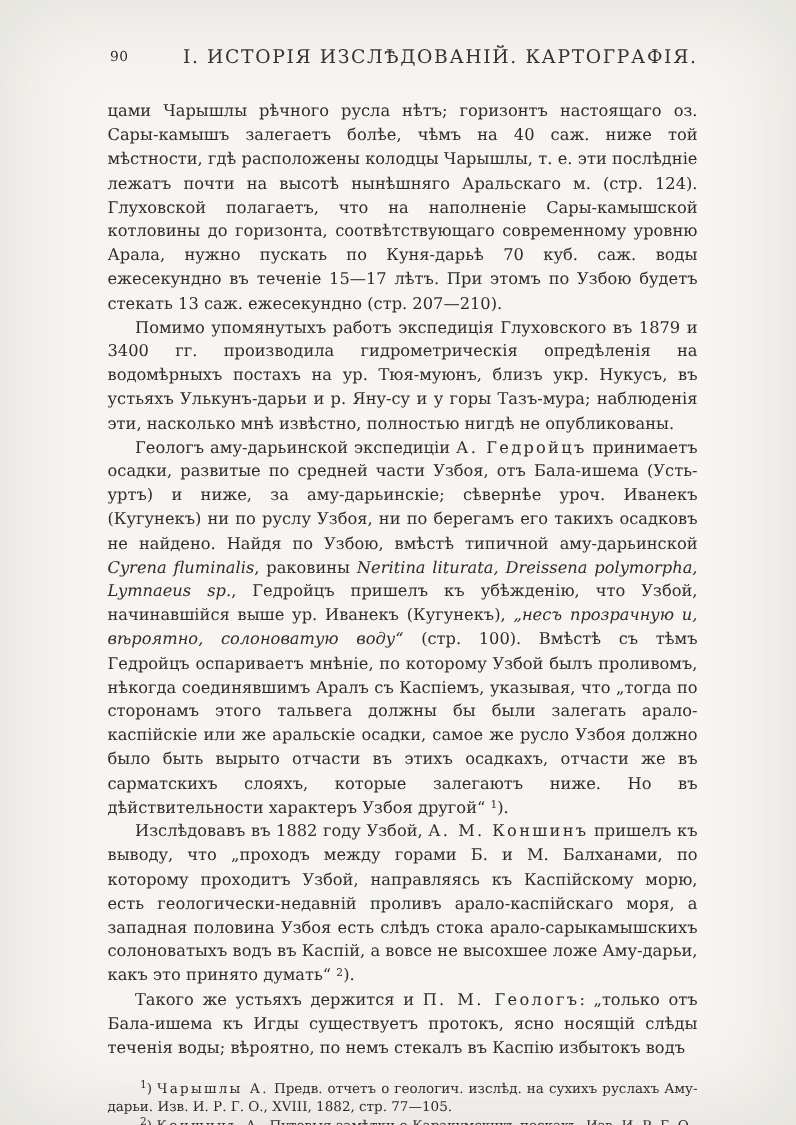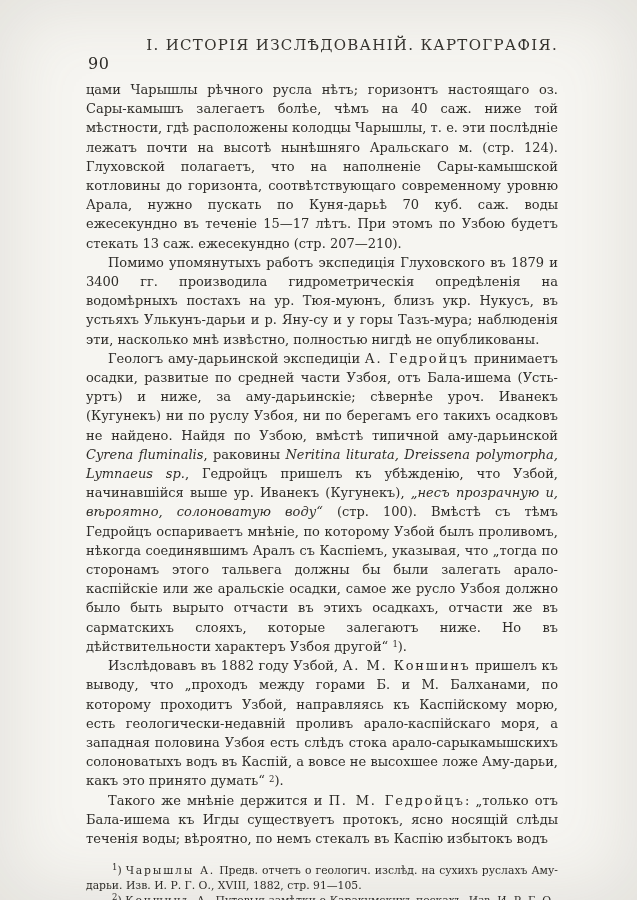--- a/index.html
+++ b/index.html
@@ -29,22 +29,22 @@
     width: 472px;
   }
   .header {
     position: relative;
     height: 16px;
     margin-bottom: 28px;
   }
   .pagenum {
     position: absolute;
     left: 2px;
-    top: 18px;
-    font-size: 16px;
+    top: 3px;
+    font-size: 11px;
     letter-spacing: 0.5px;
   }
   .running-title {
     text-align: right;
     font-size: 15px;
     letter-spacing: 1.3px;
     padding-left: 10px;
     white-space: nowrap;
     color: #35332e;
   }
@@ -89,20 +89,20 @@
   <div class="content">
     <div class="header">
       <span class="pagenum">90</span>
       <div class="running-title">I. ИСТОРІЯ ИЗСЛѢДОВАНІЙ. КАРТОГРАФІЯ.</div>
     </div>
     <div class="bodytext">
         <p class="para noindent"><span>цами Чарышлы рѣчного русла нѣтъ; горизонтъ настоящаго оз. Сары-камышъ залегаетъ болѣе, чѣмъ на 40 саж. ниже той мѣстности, гдѣ расположены колодцы Чарышлы, т. е. эти послѣдніе лежатъ почти на высотѣ нынѣшняго Аральскаго м. (стр. 124). Глуховской полагаетъ, что на наполненіе Сары-камышской котловины до горизонта, соотвѣтствующаго современному уровню Арала, нужно пускать по Куня-дарьѣ 70 куб. саж. воды ежесекундно въ теченіе 15—17 лѣтъ. При этомъ по Узбою будетъ стекать 13 саж. ежесекундно (стр. 207—210).</span></p>
         <p class="para"><span>Помимо упомянутыхъ работъ экспедиція Глуховского въ 1879 и 3400 гг. производила гидрометрическія опредѣленія на водомѣрныхъ постахъ на ур. Тюя-муюнъ, близъ укр. Нукусъ, въ устьяхъ Улькунъ-дарьи и р. Яну-су и у горы Тазъ-мура; наблюденія эти, насколько мнѣ извѣстно, полностью нигдѣ не опубликованы.</span></p>
         <p class="para"><span>Геологъ аму-дарьинской экспедиціи </span><span class="sp">А. Гедройцъ</span><span> принимаетъ осадки, развитые по средней части Узбоя, отъ Бала-ишема (Усть-уртъ) и ниже, за аму-дарьинскіе; сѣвернѣе уроч. Иванекъ (Кугунекъ) ни по руслу Узбоя, ни по берегамъ его такихъ осадковъ не найдено. Найдя по Узбою, вмѣстѣ типичной аму-дарьинской </span><i>Cyrena fluminalis</i><span>, раковины </span><i>Neritina liturata, Dreissena polymorpha, Lymnaeus sp.</i><span>, Гедройцъ пришелъ къ убѣжденію, что Узбой, начинавшійся выше ур. Иванекъ (Кугунекъ), </span><i>„несъ прозрачную и, вѣроятно, солоноватую воду“</i><span> (стр. 100). Вмѣстѣ съ тѣмъ Гедройцъ оспариваетъ мнѣніе, по которому Узбой былъ проливомъ, нѣкогда соединявшимъ Аралъ съ Каспіемъ, указывая, что „тогда по сторонамъ этого тальвега должны бы были залегать арало-каспійскіе или же аральскіе осадки, самое же русло Узбоя должно было быть вырыто отчасти въ этихъ осадкахъ, отчасти же въ сарматскихъ слояхъ, которые залегаютъ ниже. Но въ дѣйствительности характеръ Узбоя другой“ </span><sup class="mark">1</sup><span>).</span></p>
         <p class="para"><span>Изслѣдовавъ въ 1882 году Узбой, </span><span class="sp">А. М. Коншинъ</span><span> пришелъ къ выводу, что „проходъ между горами Б. и М. Балханами, по которому проходитъ Узбой, направляясь къ Каспійскому морю, есть геологически-недавній проливъ арало-каспійскаго моря, а западная половина Узбоя есть слѣдъ стока арало-сарыкамышскихъ солоноватыхъ водъ въ Каспій, а вовсе не высохшее ложе Аму-дарьи, какъ это принято думать“ </span><sup class="mark">2</sup><span>).</span></p>
-        <p class="para"><span>Такого же мнѣніе держится и </span><span class="sp">П. М. Гедройцъ</span><span>: „только отъ Бала-ишема къ Игды существуетъ протокъ, ясно носящій слѣды теченія воды; вѣроятно, по немъ стекалъ въ Каспію избытокъ водъ</span></p>
+        <p class="para"><span>Такого же устьяхъ держится и </span><span class="sp">П. М. Геологъ</span><span>: „только отъ Бала-ишема къ Игды существуетъ протокъ, ясно носящій слѣды теченія воды; вѣроятно, по немъ стекалъ въ Каспію избытокъ водъ</span></p>
       </div>
     <div class="footnotes">
-        <p class="fn"><sup class="mark">1</sup><span>) </span><span class="sp">Чарышлы А.</span><span> Предв. отчетъ о геологич. изслѣд. на сухихъ руслахъ Аму-дарьи. Изв. И. Р. Г. О., XVIII, 1882, стр. 91—105.</span></p>
+        <p class="fn"><sup class="mark">1</sup><span>) </span><span class="sp">Чарышлы А.</span><span> Предв. отчетъ о геологич. изслѣд. на сухихъ руслахъ Аму-дарьи. Изв. И. Р. Г. О., XVIII, 1882, стр. 77—105.</span></p>
         <p class="fn"><sup class="mark">2</sup><span>) </span><span class="sp">Коншинъ А.</span><span> Путевыя замѣтки о Каракумскихъ пескахъ. Изв. И. Р. Г. О., XIX, 1883, (стр. 315—332), стр. 319, 331.</span></p>
       </div>
   </div>
 </div>
 
 </body></html>

